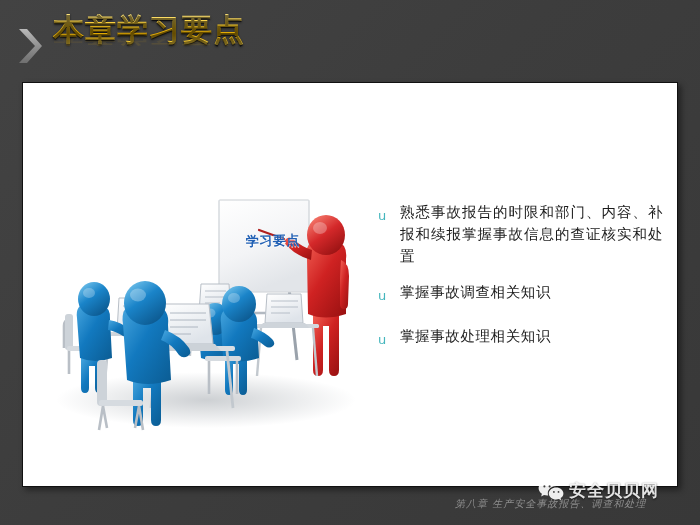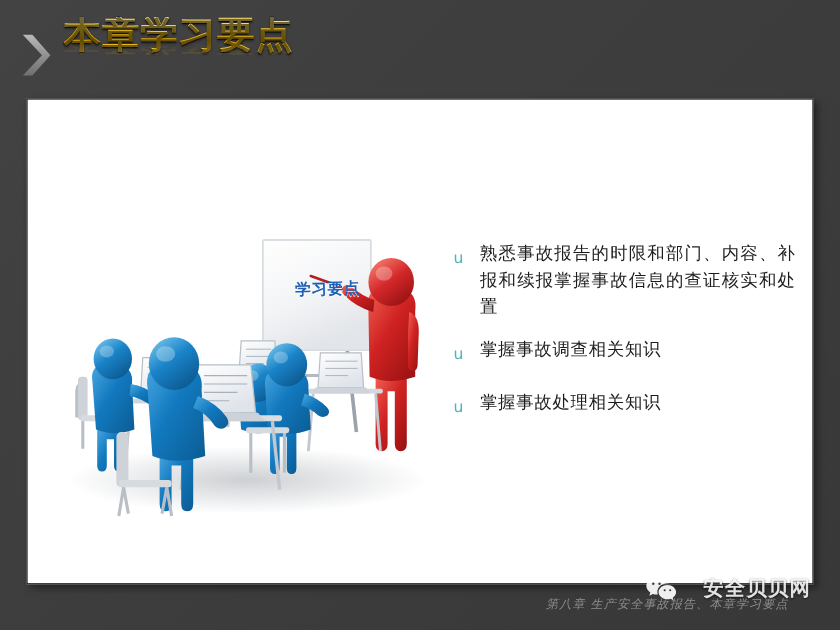--- a/index.html
+++ b/index.html
@@ -162,21 +162,21 @@
     white-space: nowrap;
   }
 
   
   .watermark {
     position: absolute;
     left: 538px;
     top: 479px;
     display: flex;
     align-items: center;
-    gap: 22px;
+    gap: 5px;
     opacity: .92;
   }
   .watermark .wm-icon { width: 26px; height: 22px; display: block; }
   .watermark .wm-text {
     font-family: "DejaVu Sans", "Liberation Sans", sans-serif;
     font-weight: bold;
     font-size: 17px;
     color: #f2f2f2;
     letter-spacing: 1px;
     white-space: nowrap;
@@ -393,21 +393,21 @@
       </div>
 
       <div class="bullet-row">
         <span class="bullet-marker">u</span>
         <span class="bullet-text">掌握事故处理相关知识</span>
       </div>
 
     </div>
   </div>
 
-  <div class="footer-note">第八章  生产安全事故报告、本章学习要点</div>
+  <div class="footer-note">第八章  生产安全事故报告、调查和处理</div>
 
   <div class="watermark">
     <span class="wm-icon">
       <svg viewBox="0 0 26 22" xmlns="http://www.w3.org/2000/svg">
 
         <path d="M9.3,1.2 C4.4,1.2 0.6,4.4 0.6,8.2 c0,2.2 1.3,4.2 3.3,5.5 L3.2,16.4 L6,15 c1,0.3 2.1,0.5 3.3,0.5 c0.3,0 0.6,0 0.9,0 c-0.3,-0.7 -0.4,-1.5 -0.4,-2.3 c0,-4 3.9,-7.2 8.7,-7.2 c0.3,0 0.6,0 0.9,0 C18.5,3.5 14.4,1.2 9.3,1.2 Z" fill="#ffffff"></path>
         <circle cx="6.4" cy="6.4" r="1.05" fill="#3e3e3e"></circle>
         <circle cx="11.6" cy="6.4" r="1.05" fill="#3e3e3e"></circle>
 
         <path d="M18.2,7.4 c-4.1,0 -7.4,2.7 -7.4,6 c0,3.3 3.3,6 7.4,6 c0.9,0 1.8,-0.1 2.6,-0.4 l2.4,1.2 l-0.6,-2.1 c1.7,-1.1 2.8,-2.8 2.8,-4.7 C25.4,10.1 22.2,7.4 18.2,7.4 Z" fill="#ffffff"></path>

